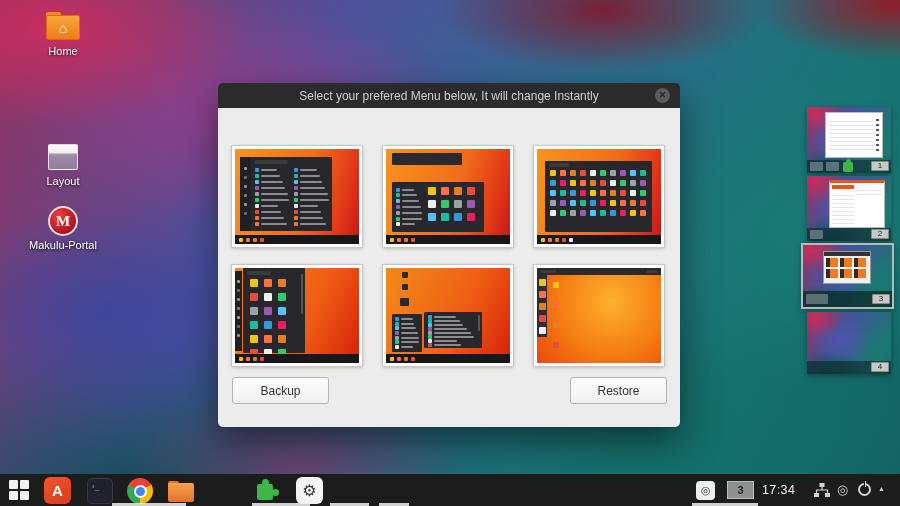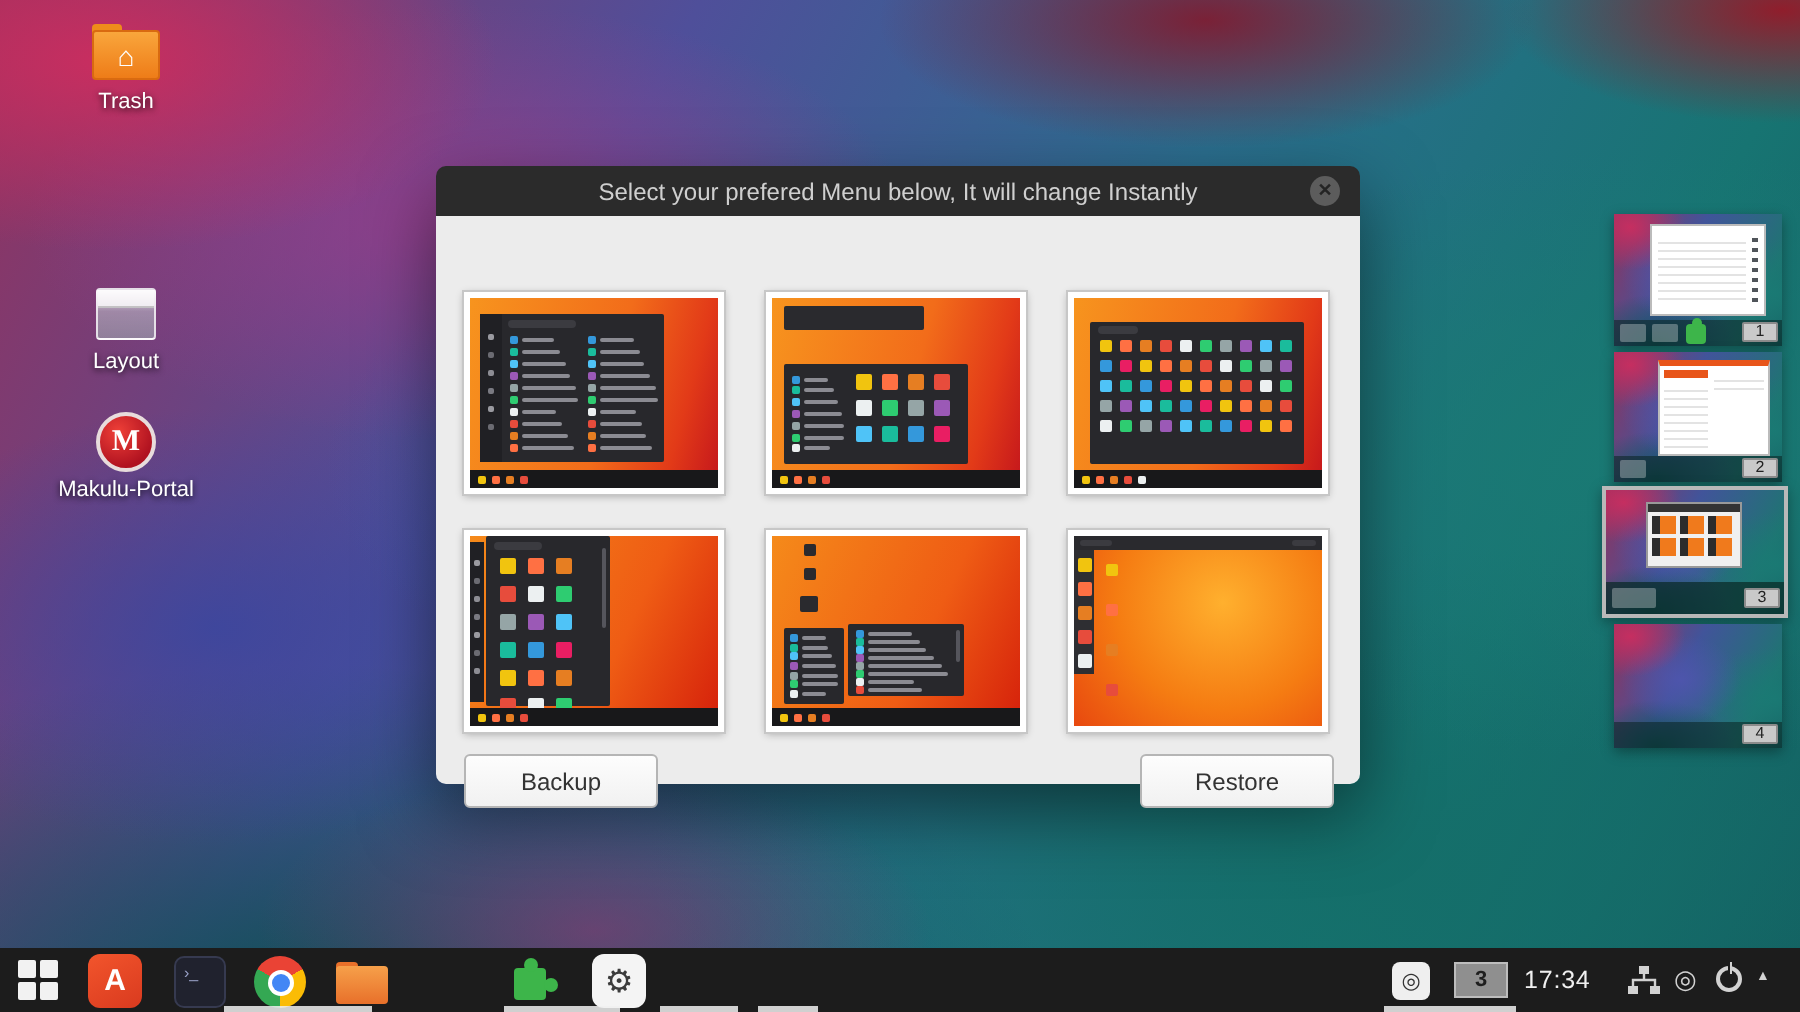--- a/index.html
+++ b/index.html
@@ -29,21 +29,21 @@
     display:flex; align-items:center; justify-content:center; color:#fff; font-size:14px; font-weight:bold; }
   .trash-cube { position:absolute; left:5px; top:2px; width:30px; height:26px; border-radius:2px;
     background:linear-gradient(180deg, rgba(255,255,255,.9), rgba(190,198,205,.55) 45%, rgba(160,170,178,.6));
     border:1px solid rgba(255,255,255,.75); }
   .trash-cube::before { content:""; position:absolute; left:0; top:0; right:0; height:8px;
     background:rgba(255,255,255,.8); border-bottom:1px solid rgba(150,150,150,.5); }
   .makulu-circle { width:30px; height:30px; margin:0 auto; border-radius:50%;
     background:radial-gradient(circle at 35% 30%, #ef4038, #b01220 72%); border:2px solid #e8dcdc;
     display:flex; align-items:center; justify-content:center; color:#fff; font:bold 15px "Liberation Serif", serif; }
   
-  #dialog { position:absolute; left:218px; top:83px; width:462px; height:309px; border-radius:5px;
+  #dialog { position:absolute; left:218px; top:83px; width:462px; height:344px; border-radius:5px;
     box-shadow:0 14px 36px rgba(0,0,0,.5); }
   .titlebar { position:absolute; left:0; top:0; right:0; height:25px; background:#2b2b2b;
     border-radius:5px 5px 0 0; display:flex; align-items:center; justify-content:center;
     color:#cfcfcf; font-size:12px; }
   .close-btn { position:absolute; right:10px; top:5px; width:15px; height:15px; border-radius:50%;
     background:#5c5c5c; color:#242424; font-size:9px; font-weight:bold; line-height:15px; text-align:center; cursor:default; }
   .dialog-body { position:absolute; left:0; top:25px; right:0; bottom:0; background:#ececec; border-radius:0 0 5px 5px; }
   .thumb { position:absolute; width:130px; height:101px; background:#f07818; border:3px solid #ffffff;
     outline:1px solid #c7c7c7; box-shadow:0 1px 4px rgba(0,0,0,.3); overflow:hidden; }
   .tt1 { left:14px;  top:38px; }  .tt2 { left:165px; top:38px; }  .tt3 { left:316px; top:38px; }
@@ -130,21 +130,21 @@
 </head>
 <body>
 
 <div id="screen">
 
   <div class="desk-icon" style="top:12px">
     <div class="glyph-wrap">
       <div class="home-tab"></div>
         <div class="home-body">⌂</div>
     </div>
-    <div class="lbl">Trash</div>
+    <div class="lbl">Home</div>
   </div>
   <div class="desk-icon" style="top:142px">
     <div class="glyph-wrap">
         <div class="trash-cube"></div>
       </div>
     <div class="lbl">Layout</div>
   </div>
   <div class="desk-icon" style="top:206px">
     <div class="makulu-circle">M</div>
     <div class="lbl">Makulu-Portal</div>

